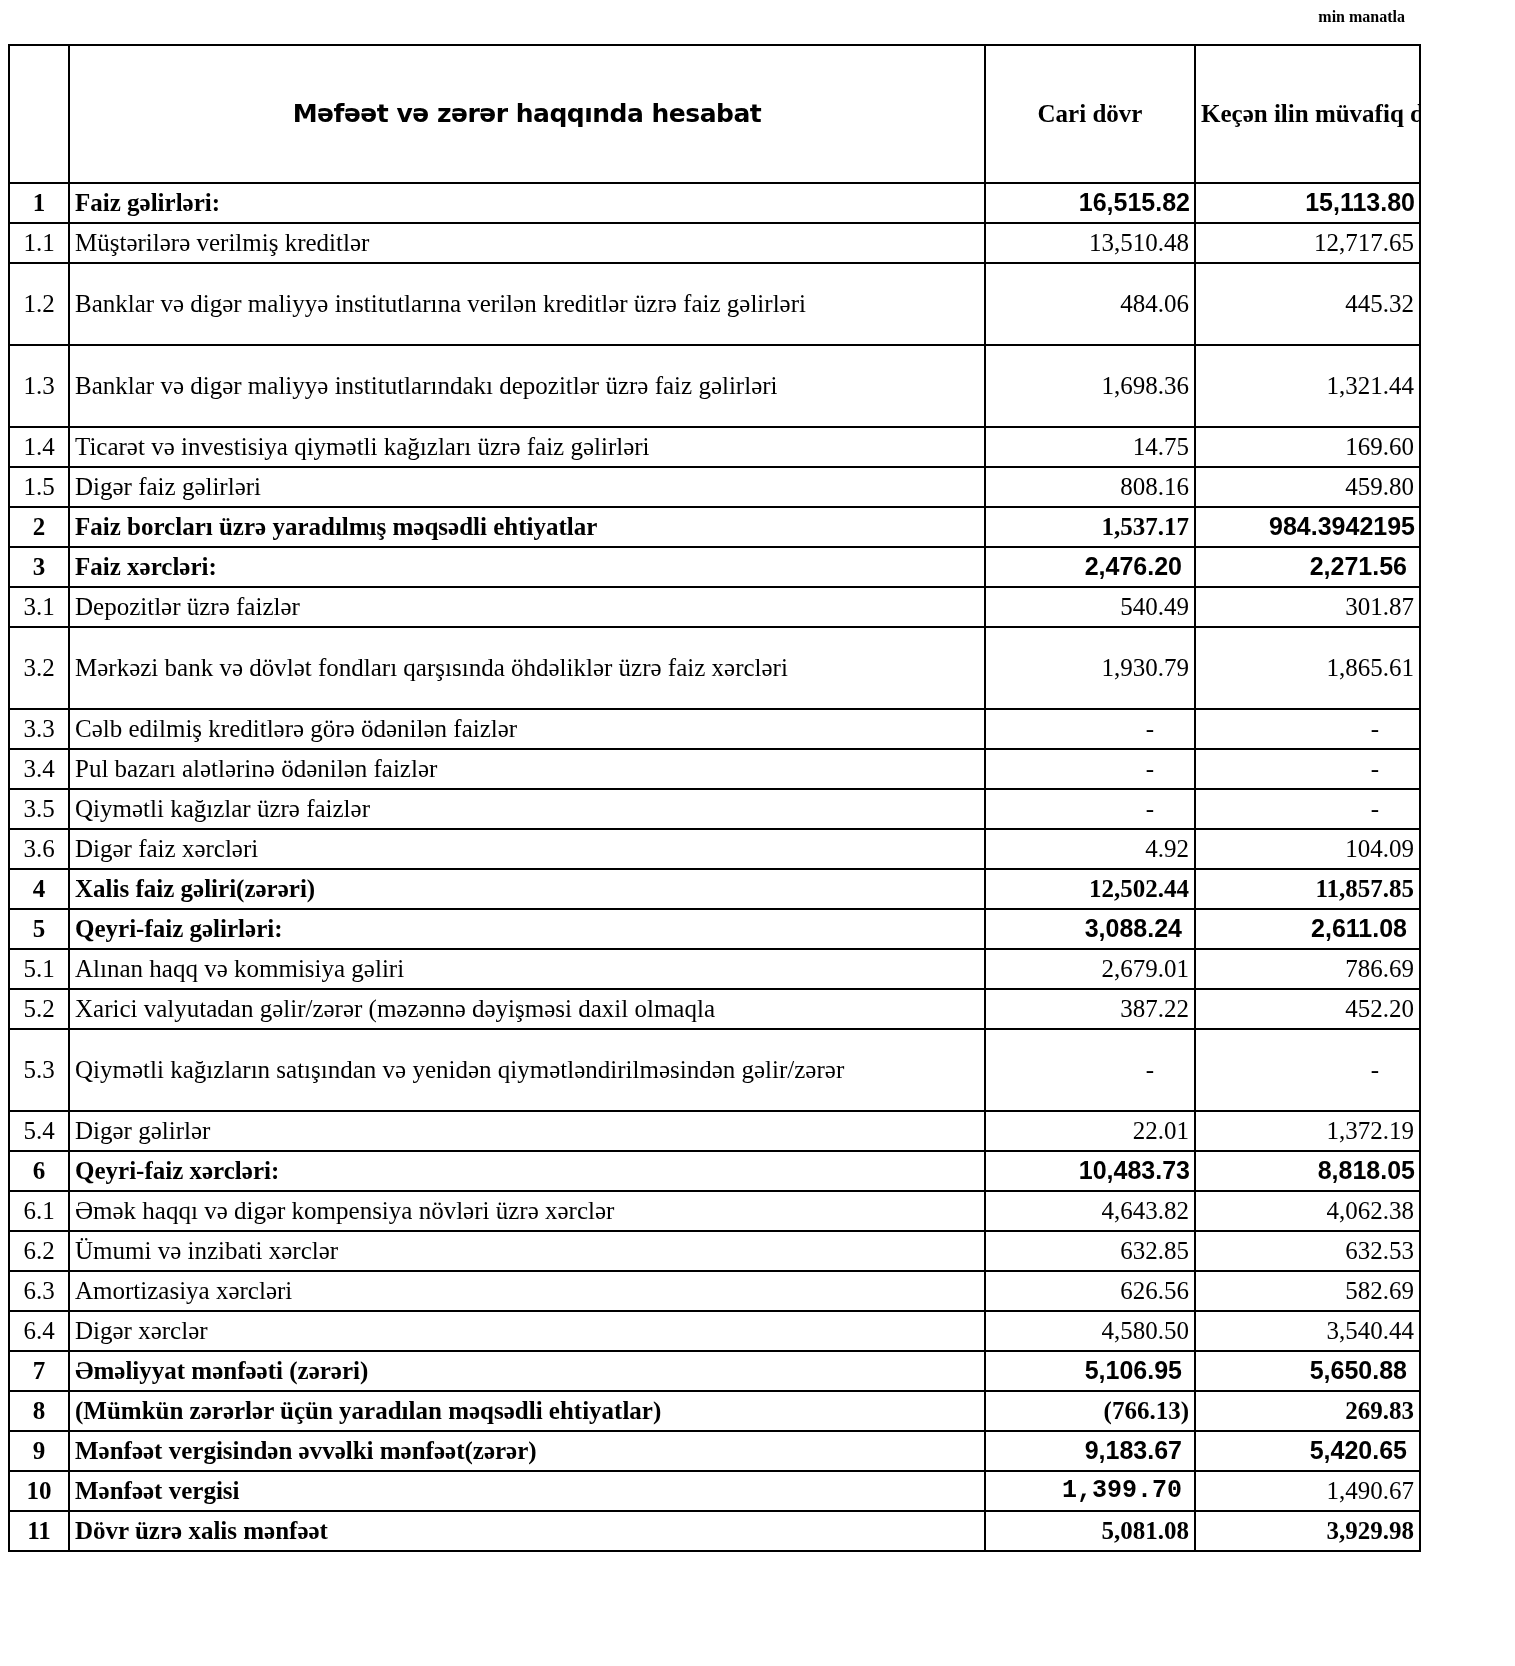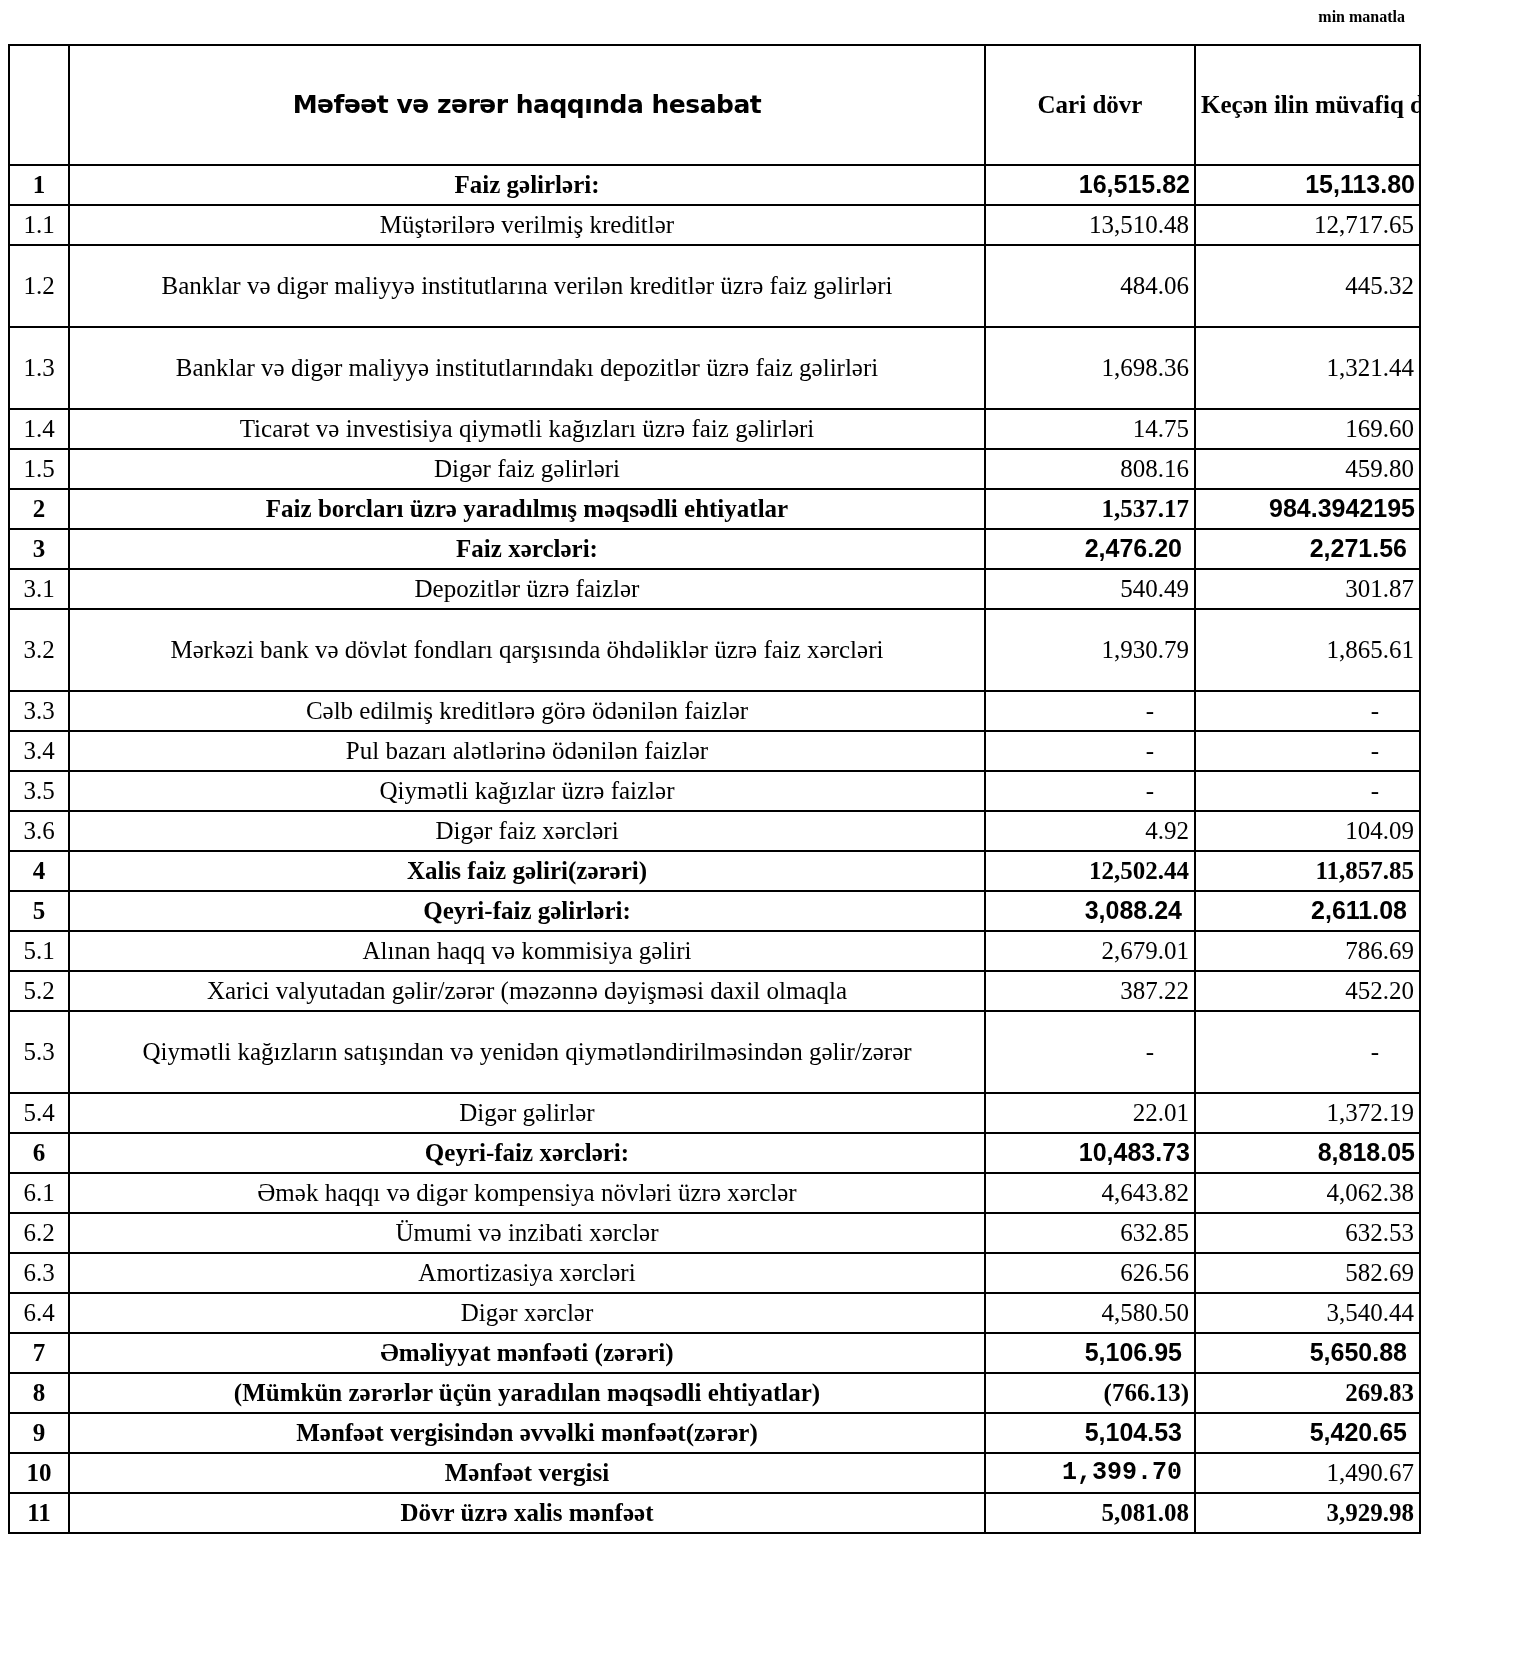--- a/index.html
+++ b/index.html
@@ -7,25 +7,25 @@
   .unit { position: absolute; top: 8px; right: 110px; font-weight: bold; font-size: 16px; }
   table.report { position: absolute; left: 8px; top: 44px; border-collapse: collapse; table-layout: fixed; width: 1411px; }
   table.report td, table.report th { border: 2.5px solid #000; padding: 0 5px; font-size: 25px; line-height: 1.1; overflow: hidden; white-space: nowrap; }
   col.c-num { width: 60px; }
   col.c-label { width: 916px; }
   col.c-cur { width: 210px; }
   col.c-prev { width: 225px; }
   th { font-weight: normal; }
   th.h-title { font-family: "DejaVu Sans", sans-serif; font-weight: bold; font-size: 23px; text-align: center; letter-spacing: -0.5px; }
   th.h-col { font-family: "Liberation Serif", serif; font-weight: bold; font-size: 25px; text-align: center; white-space: normal; line-height: 1.4; }
-  tr.hdr { height: 120px; }
+  tr.hdr { height: 138px; }
   tr.r { height: 40px; }
   tr.r.tall { height: 82px; }
   td.num { text-align: center; padding: 0 2px; }
-  td.label { text-align: center; padding-left: 4px; }
+  td.label { text-align: left; padding-left: 4px; }
   td.val { text-align: right; padding-right: 12px; }
   tr.bold td.num, tr.bold td.label { font-weight: bold; }
   tr.bold td.val { font-weight: bold; padding-left: 32px; }
   td.val.sans { font-family: "Liberation Sans", sans-serif; font-weight: bold; font-size: 25px; padding-right: 4px; }
   td.val.sans-r { font-family: "Liberation Sans", sans-serif; font-weight: bold; padding-right: 12px; }
   td.val.plain { font-weight: normal !important; }
   td.val.sans-plain { font-family: Liberation Mono, monospace; font-weight: normal; padding-right: 12px; }
   td.val.dash { padding-right: 40px; }
   td.val.center-ish { padding-right: 20px; }
 </style>
@@ -235,21 +235,21 @@
     <td class="num">8</td>
     <td class="label">(Mümkün zərərlər üçün yaradılan məqsədli ehtiyatlar)</td>
     <td class="val">(766.13)</td>
     <td class="val">269.83</td>
   </tr>
 
 
   <tr class="r bold">
     <td class="num">9</td>
     <td class="label">Mənfəət vergisindən əvvəlki mənfəət(zərər)</td>
-    <td class="val sans-r">5,104.53</td>
+    <td class="val sans-r">9,183.67</td>
     <td class="val sans-r">5,420.65</td>
   </tr>
 
   <tr class="r bold">
     <td class="num">10</td>
     <td class="label">Mənfəət vergisi</td>
     <td class="val sans-plain">1,399.70</td>
     <td class="val plain">1,490.67</td>
   </tr>
 

